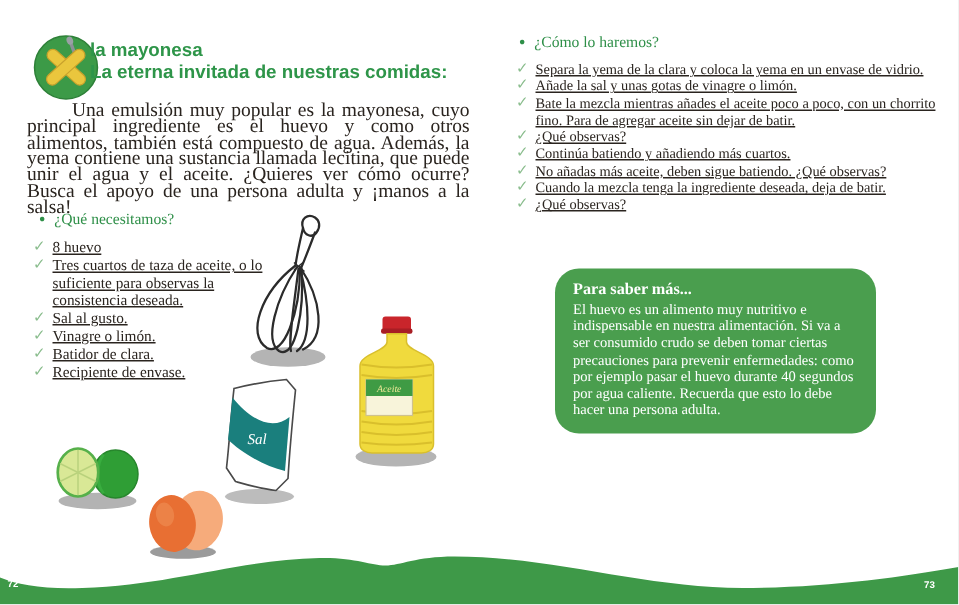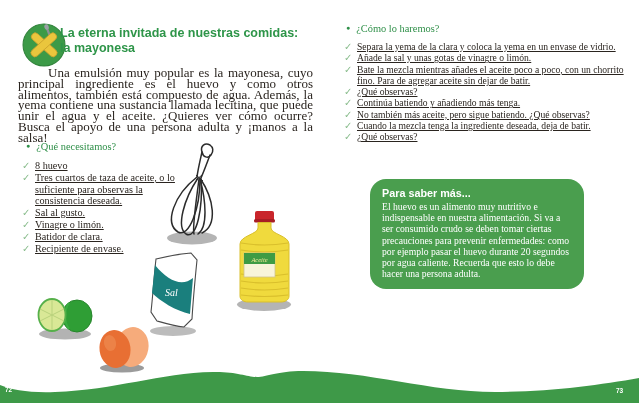--- a/index.html
+++ b/index.html
@@ -49,21 +49,21 @@
   #limes{left:33px;top:293px;width:66px;height:50px;}
   #eggs{left:88px;top:321px;width:72px;height:54px;}
   .svg-serif-text{font-family:"Liberation Serif",serif;}
   
   .infobox{
     position:absolute;left:370px;top:179px;width:214px;
     background:#4a9e4e;border-radius:16px;color:#ffffff;
     padding:8px 12px 10px 12px;box-sizing:border-box;
   }
   .infobox h3{
-    margin:0 0 2px 0;font-family:Liberation Sans, sans-serif;
+    margin:0 0 2px 0;font-family:Liberation Serif, serif;
     font-size:10.8px;font-weight:bold;
   }
   .infobox p{margin:0;font-size:9.7px;line-height:11.2px;}
   
   .wave{position:absolute;left:0;top:340px;width:639px;height:63px;}
   .pagenum{
     position:absolute;font-family:"Liberation Sans",sans-serif;
     font-weight:bold;font-size:6.5px;color:#ffffff;z-index:2;
   }
   #p72{left:5px;top:386px;}
@@ -78,22 +78,22 @@
     <circle cx="21.5" cy="21.5" r="20.5" fill="#3c9a47" stroke="#2e8038" stroke-width="1"></circle>
     <path d="M24,4 L27,12" stroke="#8b9196" stroke-width="2.2" stroke-linecap="round"></path>
     <ellipse cx="24" cy="4" rx="2.1" ry="2.7" fill="#9aa0a5" transform="rotate(-20 24 4)"></ellipse>
     <g stroke="#c9a22c" stroke-width="0.8" fill="#eac63d">
       <rect x="6" y="17.5" width="31" height="7.5" rx="3.7" transform="rotate(42 21.5 21.5)"></rect>
       <rect x="6" y="17.5" width="31" height="7.5" rx="3.7" transform="rotate(-42 21.5 21.5)"></rect>
     </g>
   </svg>
 
   <div class="title">
+    <span>la mayonesa</span>
     <span>La eterna invitada de nuestras comidas:</span>
-    <span>la mayonesa</span>
   </div>
 
   <div class="intro">
     <p>Una emulsión muy popular es la mayonesa, cuyo principal ingrediente es el huevo y como otros alimentos, también está compuesto de agua. Además, la yema contiene una sustancia llamada lecitina, que puede unir el agua y el aceite. ¿Quieres ver cómo ocurre? Busca el apoyo de una persona adulta y ¡manos a la salsa!</p>
   </div>
 
   <div class="bullet-heading" id="needs-heading">
     <span class="bullet">●</span>
     <span>¿Qué necesitamos?</span>
   </div>
@@ -201,39 +201,39 @@
     <div class="check-row">
       <span class="check">✓</span>
       <span class="check-text">Bate la mezcla mientras añades el aceite poco a poco, con un chorrito fino. Para de agregar aceite sin dejar de batir.</span>
     </div>
     <div class="check-row">
       <span class="check">✓</span>
       <span class="check-text">¿Qué observas?</span>
     </div>
     <div class="check-row">
       <span class="check">✓</span>
-      <span class="check-text">Continúa batiendo y añadiendo más tenga.</span>
-    </div>
-    <div class="check-row">
-      <span class="check">✓</span>
-      <span class="check-text">No también más aceite, pero sigue batiendo. ¿Qué observas?</span>
+      <span class="check-text">Continúa batiendo y añadiendo más cuartos.</span>
+    </div>
+    <div class="check-row">
+      <span class="check">✓</span>
+      <span class="check-text">No añadas más aceite, deben sigue batiendo. ¿Qué observas?</span>
     </div>
     <div class="check-row">
       <span class="check">✓</span>
       <span class="check-text">Cuando la mezcla tenga la ingrediente deseada, deja de batir.</span>
     </div>
     <div class="check-row">
       <span class="check">✓</span>
       <span class="check-text">¿Qué observas?</span>
     </div>
   </div>
 
   <div class="infobox">
     <h3>Para saber más...</h3>
-    <p>El huevo es un alimento muy nutritivo e indispensable en nuestra alimentación. Si va a ser consumido crudo se deben tomar ciertas precauciones para prevenir enfermedades: como por ejemplo pasar el huevo durante 20 segundos por agua caliente. Recuerda que esto lo debe hacer una persona adulta.</p>
+    <p>El huevo es un alimento muy nutritivo e indispensable en nuestra alimentación. Si va a ser consumido crudo se deben tomar ciertas precauciones para prevenir enfermedades: como por ejemplo pasar el huevo durante 40 segundos por agua caliente. Recuerda que esto lo debe hacer una persona adulta.</p>
   </div>
 
   <svg class="wave" viewBox="0 0 639 63" preserveAspectRatio="none">
     <path d="M0,45 C12,50 30,53 55,52 C115,50 160,33 213,32 C237,31.5 247,37 257,37 C267,37 277,31 303,31 C368,31 430,52 495,52 C548,52 600,45 639,38 L639,63 L0,63 Z" fill="#3e9948"></path>
   </svg>
   <span class="pagenum" id="p72">72</span>
   <span class="pagenum" id="p73">73</span>
 
 </div>
 

